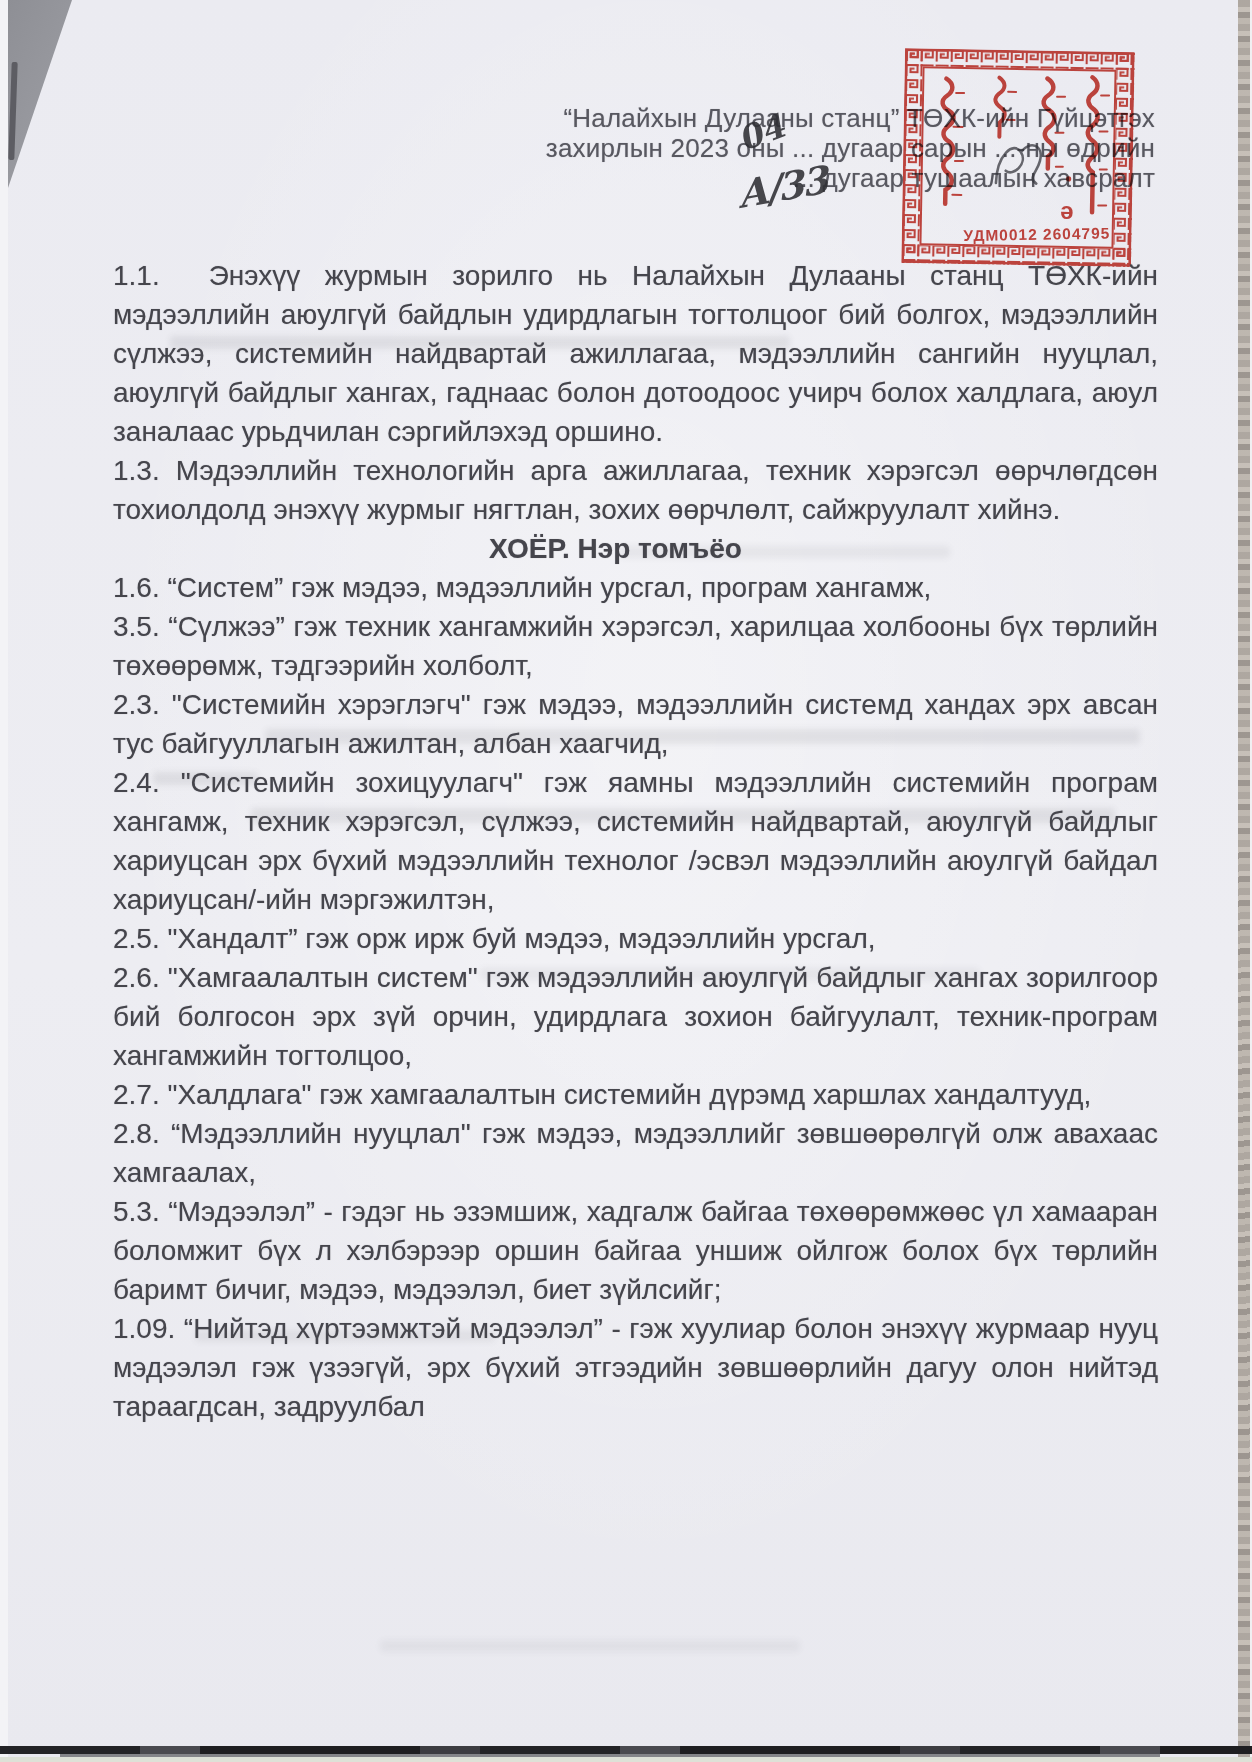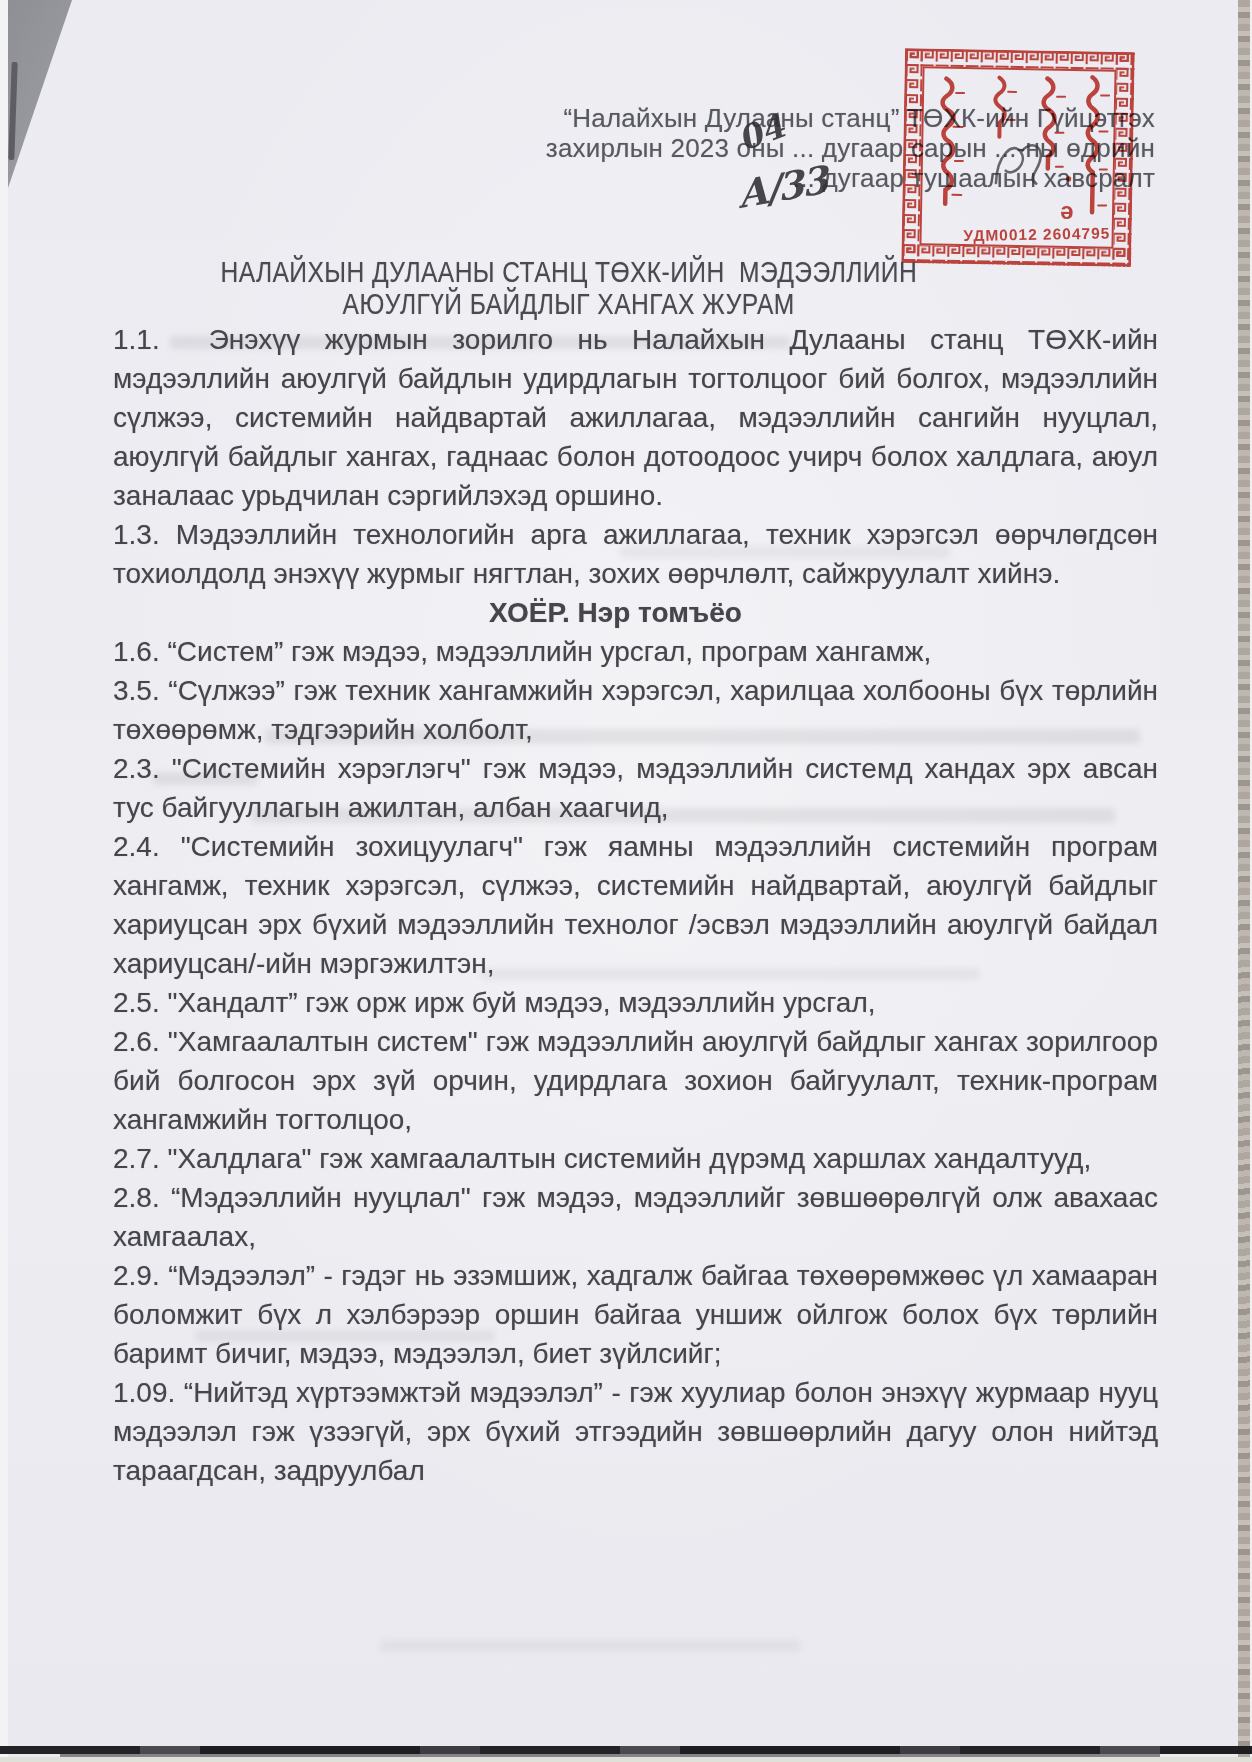--- a/index.html
+++ b/index.html
@@ -101,38 +101,34 @@
     <text x="62" y="192" font-size="15.5" font-weight="bold" fill="#c5342b" font-family="Liberation Sans, sans-serif" letter-spacing="1" transform="rotate(-2 62 192)">УДМ0012 2604795</text>
   </svg>
 
   <div class="handwriting hw-month">04</div>
   <svg class="hw-day" width="72" height="58" viewBox="0 0 72 58">
     <path d="M8 46 C12 18 30 6 36 18 C42 30 26 42 19 35 M36 18 C46 7 60 13 54 29 C50 40 40 44 48 51" fill="none" stroke="#33333a" stroke-width="2.6" stroke-linecap="round" opacity=".85"></path>
   </svg>
   <div class="handwriting hw-order">А/33</div>
 
   <div class="content">
-    <div class="title-block">
-      <div><span class="cond">НАЛАЙХЫН ДУЛААНЫ СТАНЦ ТӨХК-ИЙН &nbsp;МЭДЭЭЛЛИЙН</span></div>
-      <div><span class="cond">АЮУЛГҮЙ БАЙДЛЫГ ХАНГАХ ЖУРАМ</span></div>
-    </div>
 
     <p class="gap13">1.1. &nbsp;Энэхүү журмын зорилго нь Налайхын Дулааны станц ТӨХК-ийн мэдээллийн аюулгүй байдлын удирдлагын тогтолцоог бий болгох, мэдээллийн сүлжээ, системийн найдвартай ажиллагаа, мэдээллийн сангийн нууцлал, аюулгүй байдлыг хангах, гаднаас болон дотоодоос учирч болох халдлага, аюул заналаас урьдчилан сэргийлэхэд оршино.</p>
     <p class="gap11">1.3. Мэдээллийн технологийн арга ажиллагаа, техник хэрэгсэл өөрчлөгдсөн тохиолдолд энэхүү журмыг нягтлан, зохих өөрчлөлт, сайжруулалт хийнэ.</p>
 
     <p class="sec-heading h-two">ХОЁР. Нэр томъёо</p>
     <p>1.6. “Систем” гэж мэдээ, мэдээллийн урсгал, програм хангамж,</p>
     <p>3.5. “Сүлжээ” гэж техник хангамжийн хэрэгсэл, харилцаа холбооны бүх төрлийн төхөөрөмж, тэдгээрийн холболт,</p>
     <p class="gap2">2.3. "Системийн хэрэглэгч" гэж мэдээ, мэдээллийн системд хандах эрх авсан тус байгууллагын ажилтан, албан хаагчид,</p>
     <p>2.4. "Системийн зохицуулагч" гэж яамны мэдээллийн системийн програм хангамж, техник хэрэгсэл, сүлжээ, системийн найдвартай, аюулгүй байдлыг хариуцсан эрх бүхий мэдээллийн технолог /эсвэл мэдээллийн аюулгүй байдал хариуцсан/-ийн мэргэжилтэн,</p>
     <p>2.5. "Хандалт” гэж орж ирж буй мэдээ, мэдээллийн урсгал,</p>
     <p class="gap1">2.6. "Хамгаалалтын систем" гэж мэдээллийн аюулгүй байдлыг хангах зорилгоор бий болгосон эрх зүй орчин, удирдлага зохион байгуулалт, техник-програм хангамжийн тогтолцоо,</p>
     <p class="gap6">2.7. "Халдлага" гэж хамгаалалтын системийн дүрэмд харшлах хандалтууд,</p>
     <p>2.8. “Мэдээллийн нууцлал" гэж мэдээ, мэдээллийг зөвшөөрөлгүй олж авахаас хамгаалах,</p>
-    <p>2.9. “Мэдээлэл” - гэдэг нь эзэмшиж, хадгалж байгаа төхөөрөмжөөс үл хамааран боломжит бүх л хэлбэрээр оршин байгаа уншиж ойлгож болох бүх төрлийн баримт бичиг, мэдээ, мэдээлэл, биет зүйлсийг;</p>
+    <p>5.3. “Мэдээлэл” - гэдэг нь эзэмшиж, хадгалж байгаа төхөөрөмжөөс үл хамааран боломжит бүх л хэлбэрээр оршин байгаа уншиж ойлгож болох бүх төрлийн баримт бичиг, мэдээ, мэдээлэл, биет зүйлсийг;</p>
     <p>1.09. “Нийтэд хүртээмжтэй мэдээлэл” - гэж хуулиар болон энэхүү журмаар нууц мэдээлэл гэж үзээгүй, эрх бүхий этгээдийн зөвшөөрлийн дагуу олон нийтэд тараагдсан, задруулбал</p>
   </div>
 
   <div class="edge-left-white"></div>
   <div class="corner-fold"></div>
   <div class="corner-streak"></div>
   <div class="edge-right"></div>
   <div class="edge-right-white"></div>
   <div class="edge-bottom-line"></div>
   <div class="edge-bottom-line2"></div>

